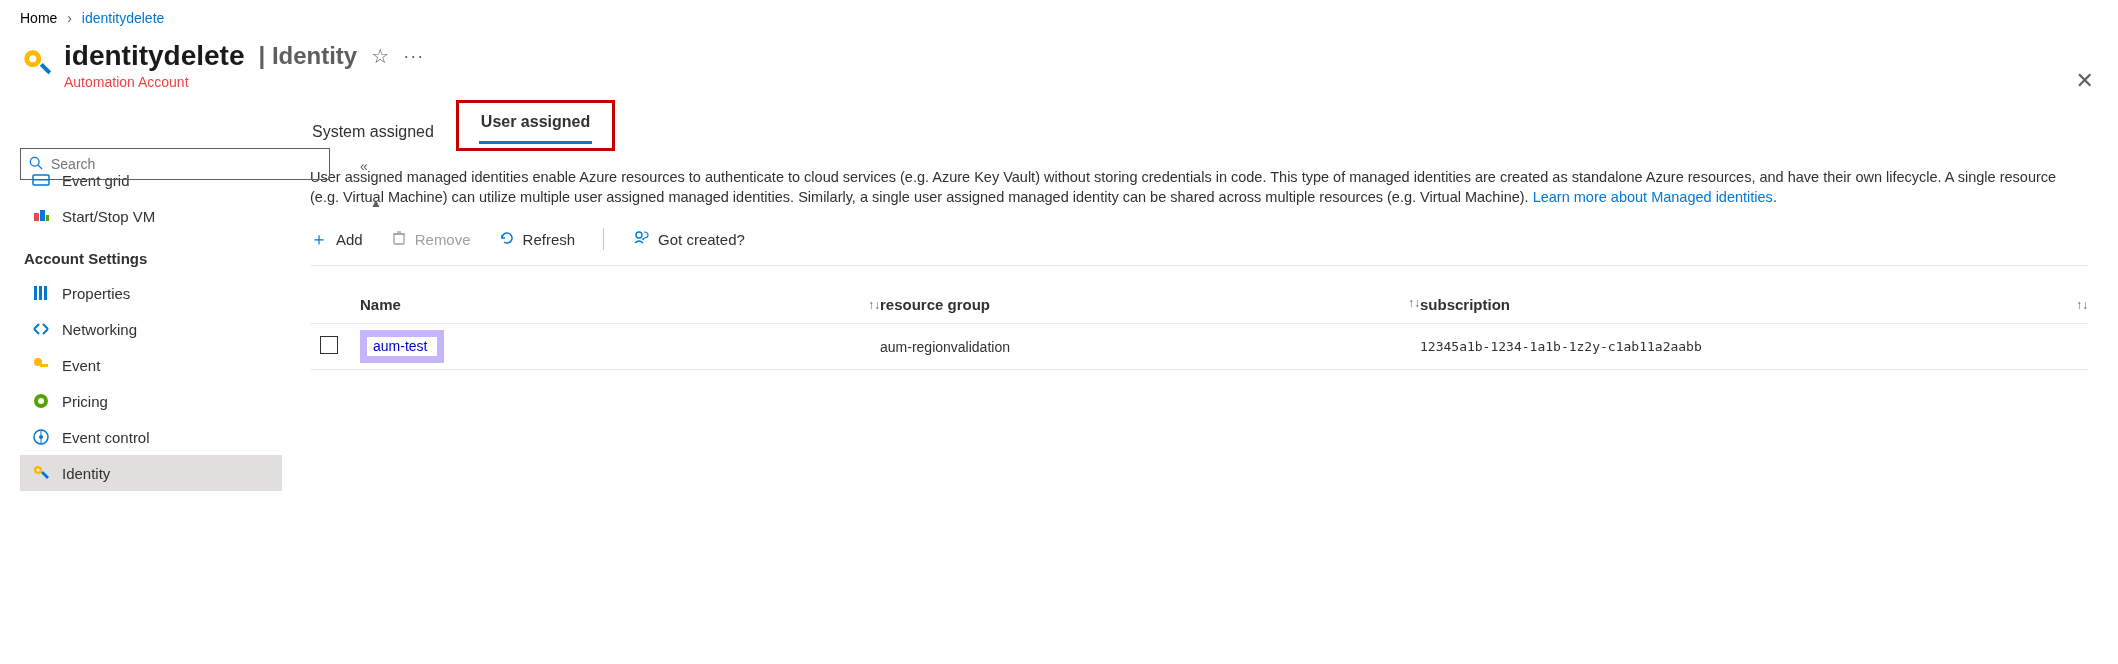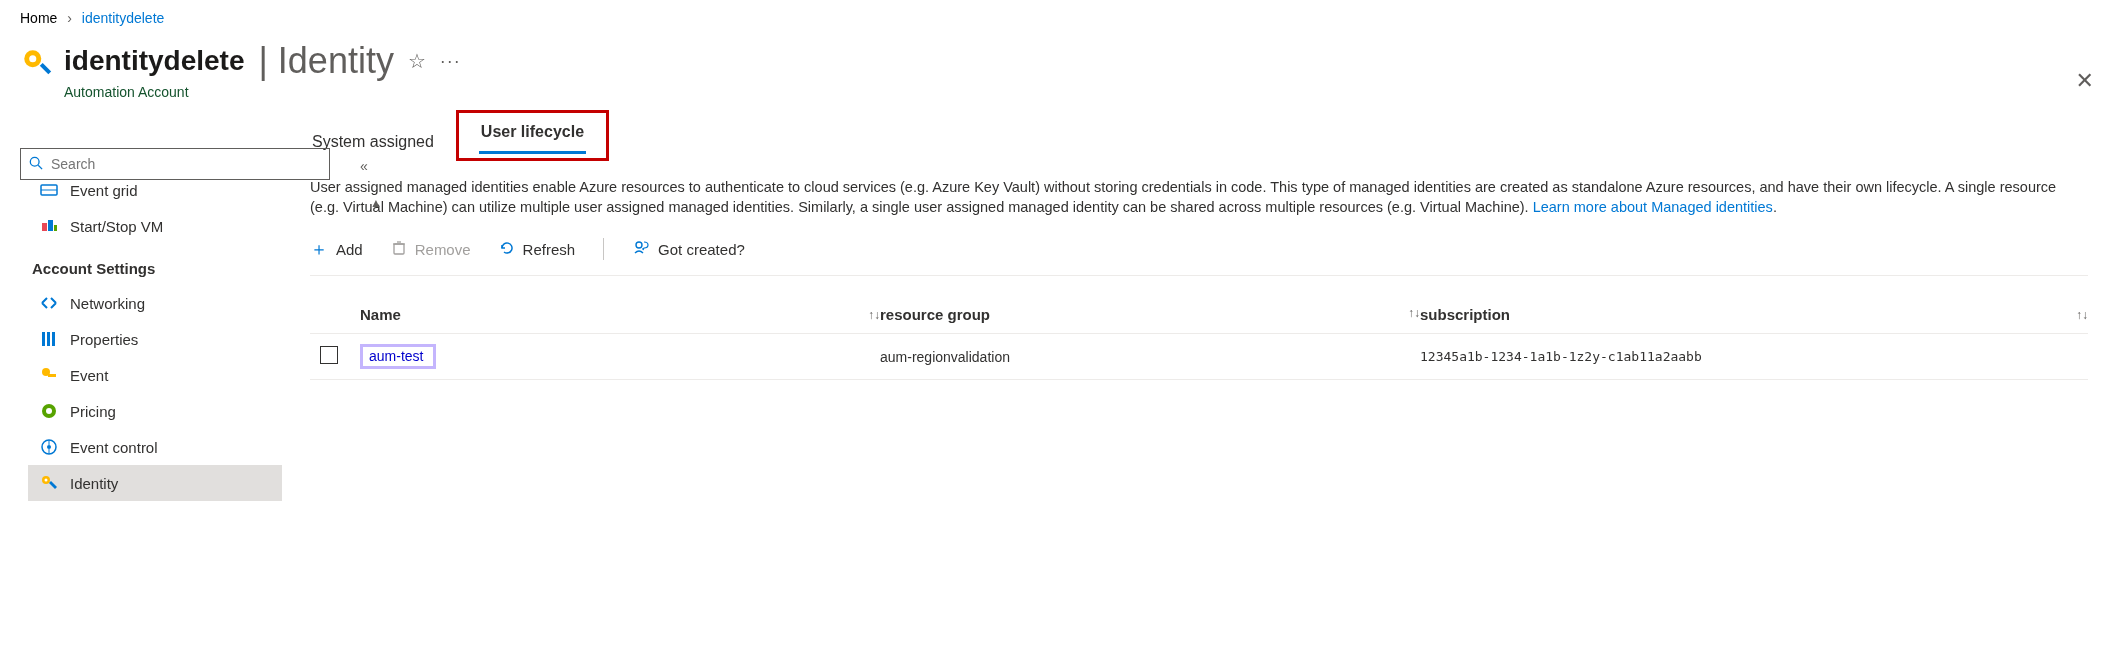--- a/index.html
+++ b/index.html
@@ -11,34 +11,34 @@
   .breadcrumb a { color: #000000; text-decoration: none; }
   .breadcrumb .sep { color: #605e5c; margin: 0 6px; }
   .breadcrumb .current { color: #0078d4; }
 
   
   .header { display: flex; align-items: start; padding: 10px 24px 0 20px; }
   .header-icon { width: 34px; height: 34px; margin-right: 10px; margin-top: 6px; flex-shrink:0; }
   .title-block { flex: 0 0 auto; }
   .title-line { display: flex; align-items: center; gap: 14px; }
   .title-main { font-size: 28px; font-weight: 600; color: #1b1a19; }
-  .title-sub  { font-size: 36px; font-weight: 400; color: #605e5c; }
+  .title-sub  { font-size: 24px; font-weight: 700; color: #605e5c; }
   .title-star { color:#605e5c; font-size:20px; cursor:pointer;}
   .title-more { color:#605e5c; font-size:18px; cursor:pointer; letter-spacing:1px;}
-  .subtitle   { font-size: 14px; color: #14532d; margin-top:2px;}
+  .subtitle   { font-size: 14px; color: #ef4444; margin-top:2px;}
   .close-x { position:absolute; right:24px; top:68px; font-size:22px; color:#605e5c; cursor:pointer;}
 
   
   .layout { display: flex; }
   .sidebar { width: 290px; padding: 12px 8px 16px 20px; flex-shrink:0;}
   .collapse { position:absolute; left:360px; top:158px; color:#605e5c; font-size:14px; cursor:pointer;}
   .scroll-ind { position:absolute; left:370px; top:196px; color:#605e5c; font-size:12px;}
   .search-box { width: 310px; height: 32px; border:1px solid #605e5c; display:flex; align-items:center; padding:0 8px; color:#605e5c; position:absolute; left:20px; top:148px;}
   .search-box input { border:none; outline:none; flex:1; font-size:14px; color:#323130; background:transparent;}
-  .sidebar-list { margin-top:60px;margin-left:8px;}
+  .sidebar-list { margin-top:60px;}
   .sb-item { display:flex; align-items:center; height: 36px; padding:0 12px; gap:12px; cursor:pointer; font-size:15px;}
   .sb-item.active { background:#e1dfdd;}
   .sb-heading { font-weight:700; padding: 16px 8px 8px 4px; font-size:15px;}
   .sb-iconslot { width:18px; height:18px; display:flex; align-items:center; justify-content:center;}
 
   .main { flex:1; padding: 10px 30px 0 20px;}
   .tabs { display:flex; gap:40px; font-size:16px; border-bottom: none; margin-bottom:16px; align-items:end;}
   .tab { padding:8px 2px 10px 2px; cursor:pointer; color:#323130; }
   .tab.active { font-weight:600; border-bottom:3px solid #0078d4;}
   .tab-highlight { border:3px solid #c40000; padding: 2px 20px 4px 20px; margin-left:-20px; display:inline-block;}
@@ -53,21 +53,21 @@
   .col-name { width:520px; font-weight:600; font-size:15px; display:flex; align-items:center;}
   .col-rg   { width:540px; font-weight:600; font-size:15px; display:flex; gap:6px; align-items:flex-start;}
   .col-sub  { flex:1; font-weight:600; font-size:15px; display:flex; gap:6px; align-items:center;}
   .sort-icon { color:#605e5c; font-size:12px;}
   .table-row { display:flex; align-items:center; height:46px; border-bottom:1px solid #edebe9;}
   .cell-check { width:50px; padding-left:10px;}
   .cell-name { width:520px; }
   .cell-rg   { width:540px; }
   .cell-sub  { flex:1; font-size:13px; font-family:Consolas,monospace;}
   .name-link { color:#0000cc; cursor:pointer; }
-  .name-box { border:3px solid #c4b5fd; padding:1px 10px 2px 6px; display:inline-block;}
+  .name-box { border:7px solid #c4b5fd; padding:1px 10px 2px 6px; display:inline-block;}
   .check-sq { width:18px; height:18px; border:1.5px solid #323130; display:inline-block;}
   .plus { color:#0078d4; font-size:18px; font-weight:400;}
 </style>
 </head>
 <body>
 
 <div class="root">
 
   <div class="breadcrumb">
     <a href="#">Home</a>
@@ -129,34 +129,34 @@
               </svg>
             </span>
           <span>Start/Stop VM</span>
         </div>
 
         <div class="sb-heading">Account Settings</div>
 
         <div class="sb-item">
           <span class="sb-iconslot">
               <svg width="18" height="18" viewBox="0 0 18 18">
-                <path d="M2 9 L7 4 M2 9 L7 14 M16 9 L11 4 M16 9 L11 14" stroke="#0078d4" stroke-width="2" fill="none"></path>
-              </svg>
-            </span>
-          <span>Networking</span>
-        </div>
-        <div class="sb-item">
-          <span class="sb-iconslot">
-              <svg width="18" height="18" viewBox="0 0 18 18">
                 <rect x="2" y="2" width="3" height="14" fill="#0078d4"></rect>
                 <rect x="7" y="2" width="3" height="14" fill="#0078d4"></rect>
                 <rect x="12" y="2" width="3" height="14" fill="#0078d4"></rect>
               </svg>
             </span>
           <span>Properties</span>
+        </div>
+        <div class="sb-item">
+          <span class="sb-iconslot">
+              <svg width="18" height="18" viewBox="0 0 18 18">
+                <path d="M2 9 L7 4 M2 9 L7 14 M16 9 L11 4 M16 9 L11 14" stroke="#0078d4" stroke-width="2" fill="none"></path>
+              </svg>
+            </span>
+          <span>Networking</span>
         </div>
         <div class="sb-item">
           <span class="sb-iconslot">
               <svg width="18" height="18" viewBox="0 0 18 18">
                 <circle cx="6" cy="6" r="4" fill="#ffb900"></circle>
                 <rect x="8" y="8" width="8" height="3" fill="#ffb900"></rect>
               </svg>
             </span>
           <span>Event</span>
         </div>
@@ -190,21 +190,21 @@
             </span>
           <span>Identity</span>
         </div>
       </div>
     </div>
 
     <div class="main">
       <div class="tabs">
         <div class="tab">System assigned</div>
         <div class="tab-highlight">
-          <div class="tab active">User lifecycle</div>
+          <div class="tab active">User assigned</div>
         </div>
       </div>
 
       <div class="desc">
         <span>User assigned managed identities enable Azure resources to authenticate to cloud services (e.g. Azure Key Vault) without storing credentials in code. This type of managed identities are created as standalone Azure resources, and have their own lifecycle. A single resource (e.g. Virtual Machine) can utilize multiple user assigned managed identities. Similarly, a single user assigned managed identity can be shared across multiple resources (e.g. Virtual Machine). </span><a href="#">Learn more about Managed identities</a><span>.</span>
       </div>
 
       <div class="toolbar">
         <div class="tool">
           <span class="plus">＋</span>

